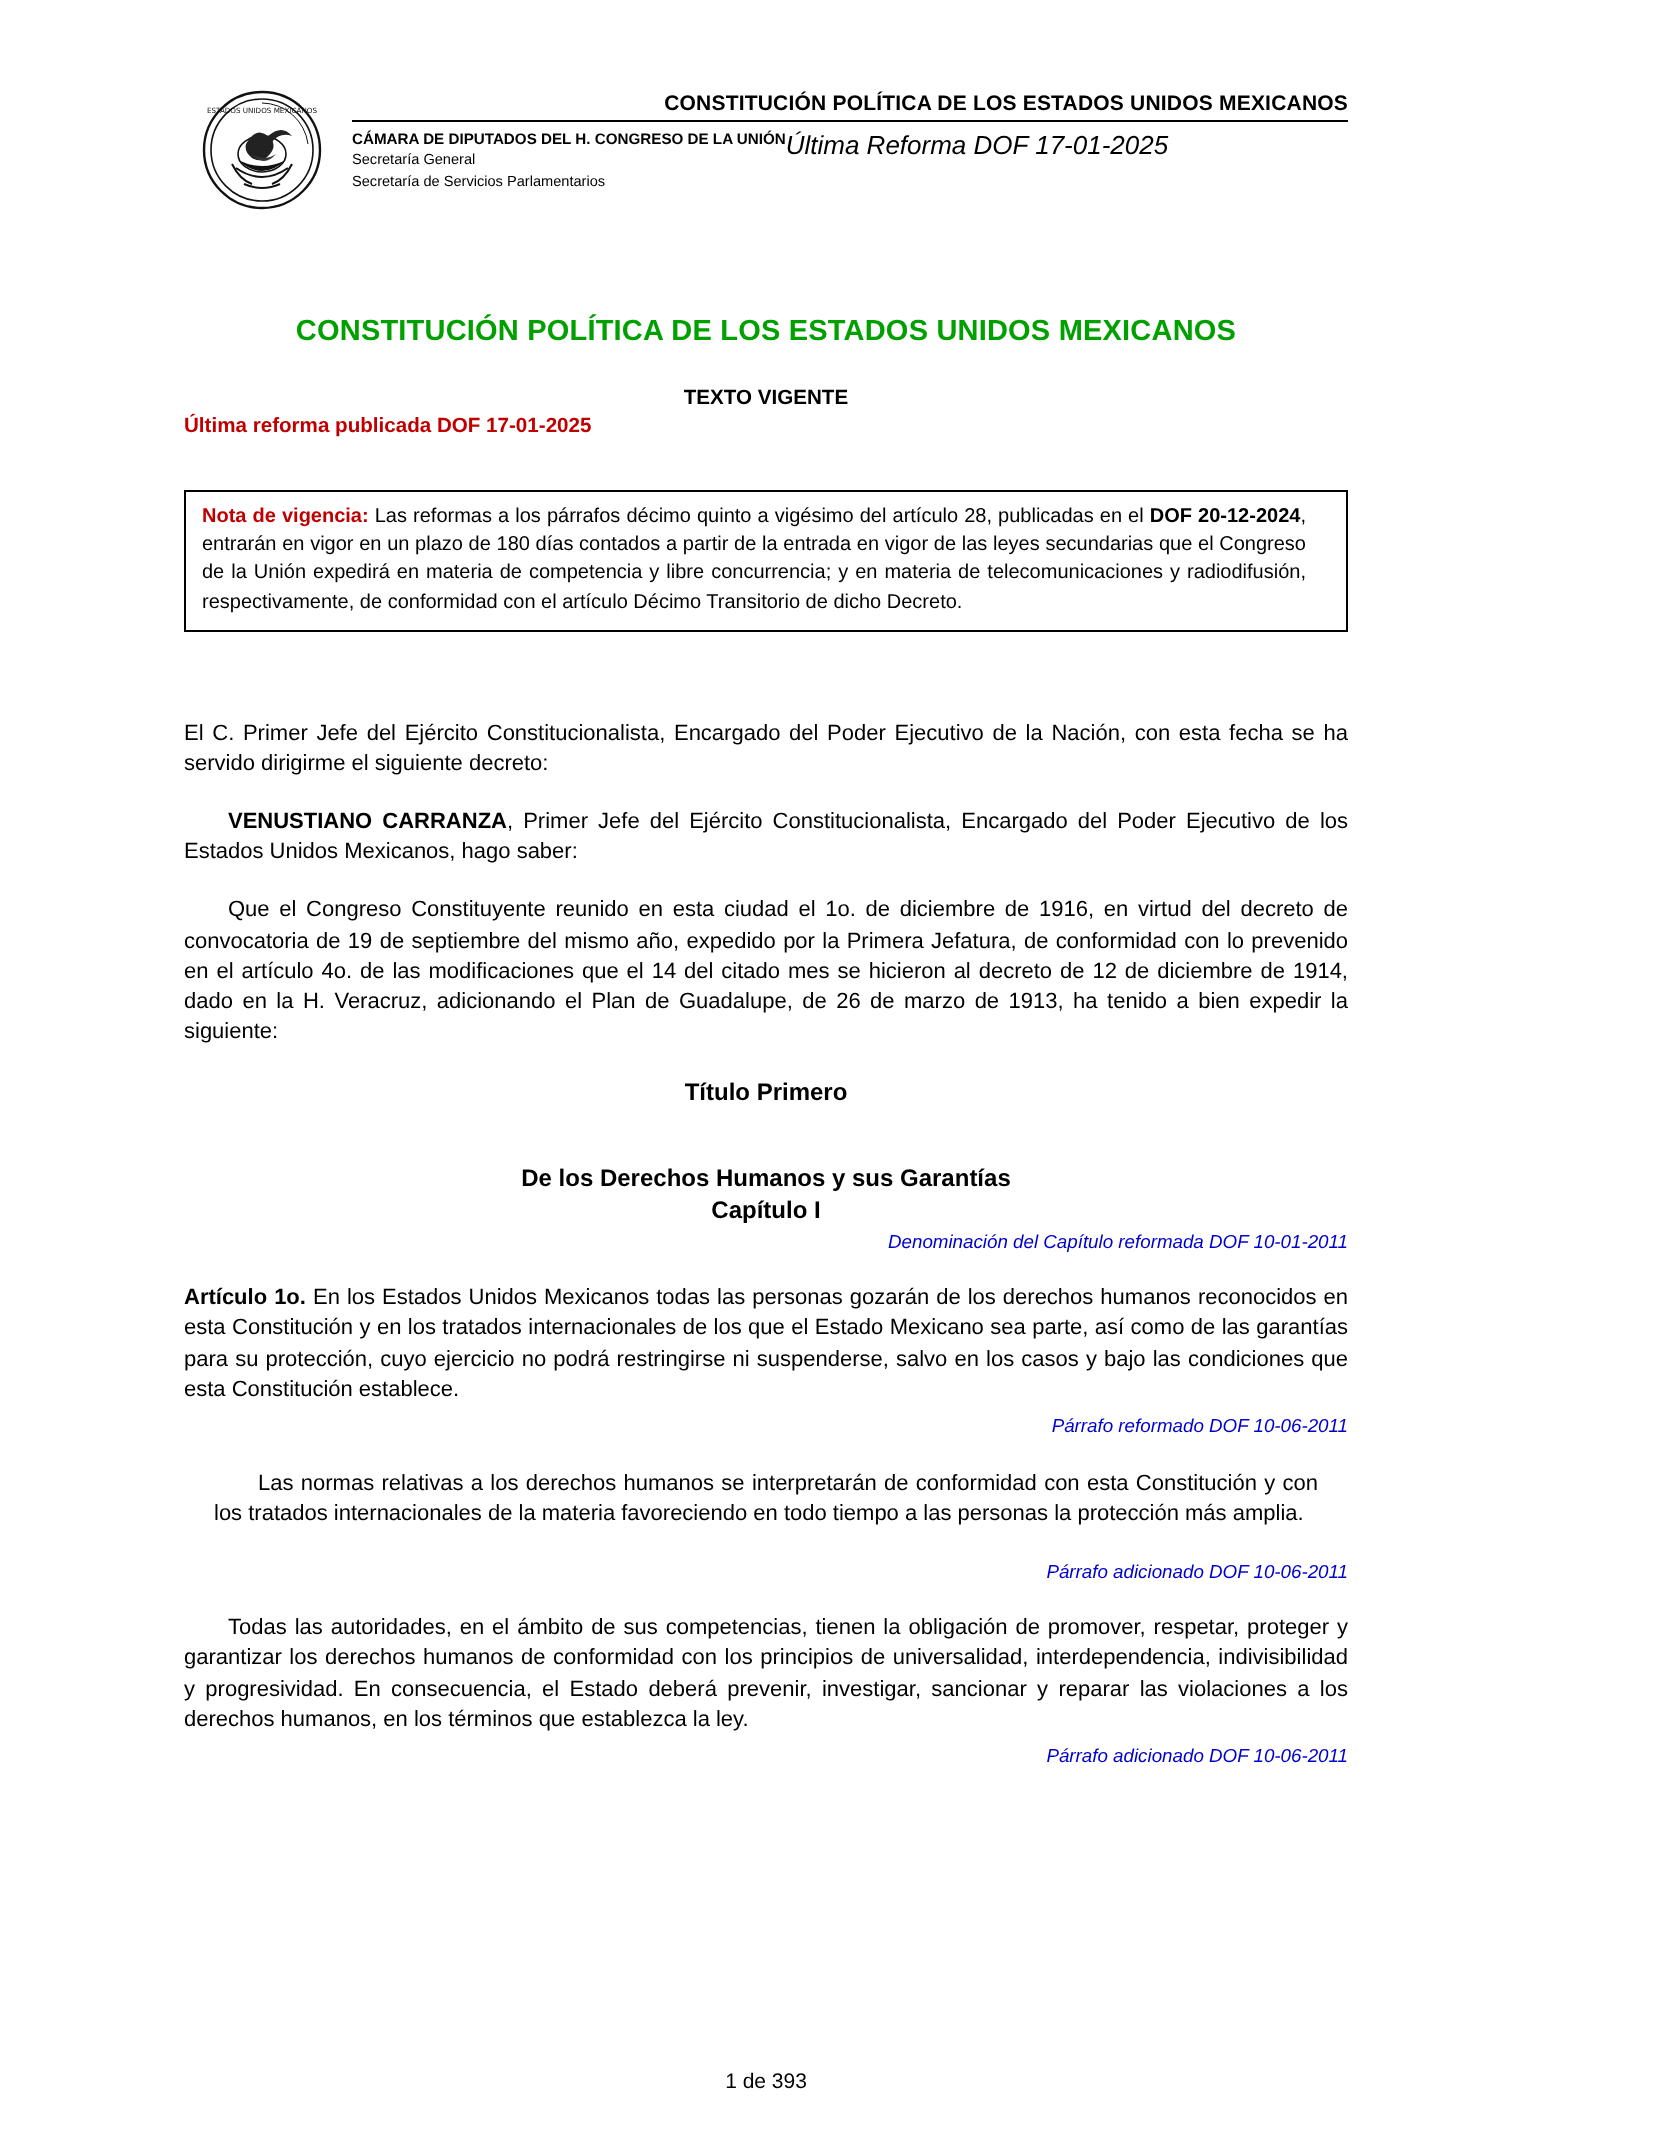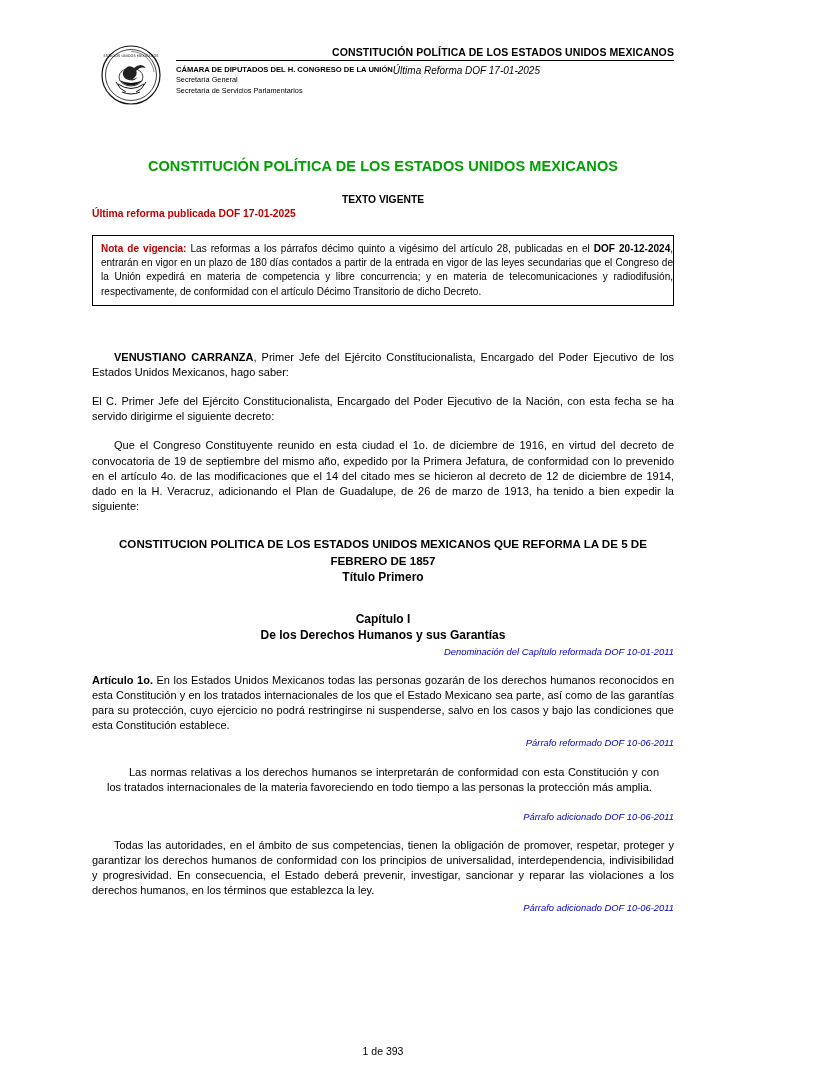--- a/index.html
+++ b/index.html
@@ -58,21 +58,21 @@
     font-size: 7.6px;
     font-weight: bold;
     line-height: 1.45;
   }
   .header-org .org-line2,
   .header-org .org-line3 {
     font-weight: normal;
     font-size: 7.3px;
   }
   .header-reform {
-    font-size: 10px;
+    font-size: 13px;
     font-style: italic;
     white-space: nowrap;
     padding-top: 1px;
   }
 
   
   .doc-title {
     margin-top: 48px;
     text-align: center;
     color: #00a000;
@@ -94,23 +94,23 @@
   }
   .doc-reforma {
     margin-top: 3px;
     font-weight: bold;
     font-size: 10.3px;
     color: #c00000;
   }
 
   
   .nota-box {
-    margin-top: 16px;
+    margin-top: 26px;
     border: 1px solid #000;
-    padding: 6px 0 6px 8px;
+    padding: 6px 20px 6px 8px;
     font-size: 10px;
     line-height: 1.42;
     text-align: justify;
   }
   .nota-label {
     color: #c00000;
     font-weight: bold;
   }
   .nota-box b { font-weight: bold; }
 
@@ -169,21 +169,21 @@
   .art-block p {
     margin: 0;
     text-align: justify;
   }
   .art-label { font-weight: bold; }
 
   .footer {
     position: absolute;
     left: 0;
     right: 0;
-    bottom: 14px;
+    bottom: 24px;
     text-align: center;
     font-size: 10.5px;
   }
 </style>
 </head>
 <body>
 
 <div class="page">
 
   <div class="header">
@@ -221,33 +221,32 @@
 
   <div class="doc-title">CONSTITUCIÓN POLÍTICA DE LOS ESTADOS UNIDOS MEXICANOS</div>
   <div class="doc-vigente">TEXTO VIGENTE</div>
   <div class="doc-reforma">Última reforma publicada DOF 17-01-2025</div>
 
   <div class="nota-box">
     <span class="nota-label">Nota de vigencia:</span><span> Las reformas a los párrafos décimo quinto a vigésimo del artículo 28, publicadas en el </span><b>DOF 20-12-2024</b><span>, entrarán en vigor en un plazo de 180 días contados a partir de la entrada en vigor de las leyes secundarias que el Congreso de la Unión expedirá en materia de competencia y libre concurrencia; y en materia de telecomunicaciones y radiodifusión, respectivamente, de conformidad con el artículo Décimo Transitorio de dicho Decreto.</span>
   </div>
 
   <div class="body-block">
+    <p class="para">El C. Primer Jefe del Ejército Constitucionalista, Encargado del Poder Ejecutivo de la Nación, con esta fecha se ha servido dirigirme el siguiente decreto:</p>
+
     <p class="para indent"><span class="name-bold">VENUSTIANO CARRANZA</span><span>, Primer Jefe del Ejército Constitucionalista, Encargado del Poder Ejecutivo de los Estados Unidos Mexicanos, hago saber:</span></p>
 
-    <p class="para">El C. Primer Jefe del Ejército Constitucionalista, Encargado del Poder Ejecutivo de la Nación, con esta fecha se ha servido dirigirme el siguiente decreto:</p>
-
     <p class="para indent">Que el Congreso Constituyente reunido en esta ciudad el 1o. de diciembre de 1916, en virtud del decreto de convocatoria de 19 de septiembre del mismo año, expedido por la Primera Jefatura, de conformidad con lo prevenido en el artículo 4o. de las modificaciones que el 14 del citado mes se hicieron al decreto de 12 de diciembre de 1914, dado en la H. Veracruz, adicionando el Plan de Guadalupe, de 26 de marzo de 1913, ha tenido a bien expedir la siguiente:</p>
 
-    <div class="center-head">CONSTITUCION POLITICA DE LOS ESTADOS UNIDOS MEXICANOS QUE REFORMA LA DE 5 DE FEBRERO DE 1857</div>
 
     <div class="titulo">Título Primero</div>
 
     <div class="capitulo">
+      <div>De los Derechos Humanos y sus Garantías</div>
       <div>Capítulo I</div>
-      <div>De los Derechos Humanos y sus Garantías</div>
     </div>
     <div class="note-right">Denominación del Capítulo reformada DOF 10-01-2011</div>
 
     <div class="art-block">
       <p><span class="art-label">Artículo 1o.</span><span> En los Estados Unidos Mexicanos todas las personas gozarán de los derechos humanos reconocidos en esta Constitución y en los tratados internacionales de los que el Estado Mexicano sea parte, así como de las garantías para su protección, cuyo ejercicio no podrá restringirse ni suspenderse, salvo en los casos y bajo las condiciones que esta Constitución establece.</span></p>
     </div>
     <div class="note-right sp">Párrafo reformado DOF 10-06-2011</div>
 
     <div class="art-block">
       <p class="para indent" style="margin:15px;">Las normas relativas a los derechos humanos se interpretarán de conformidad con esta Constitución y con los tratados internacionales de la materia favoreciendo en todo tiempo a las personas la protección más amplia.</p>

